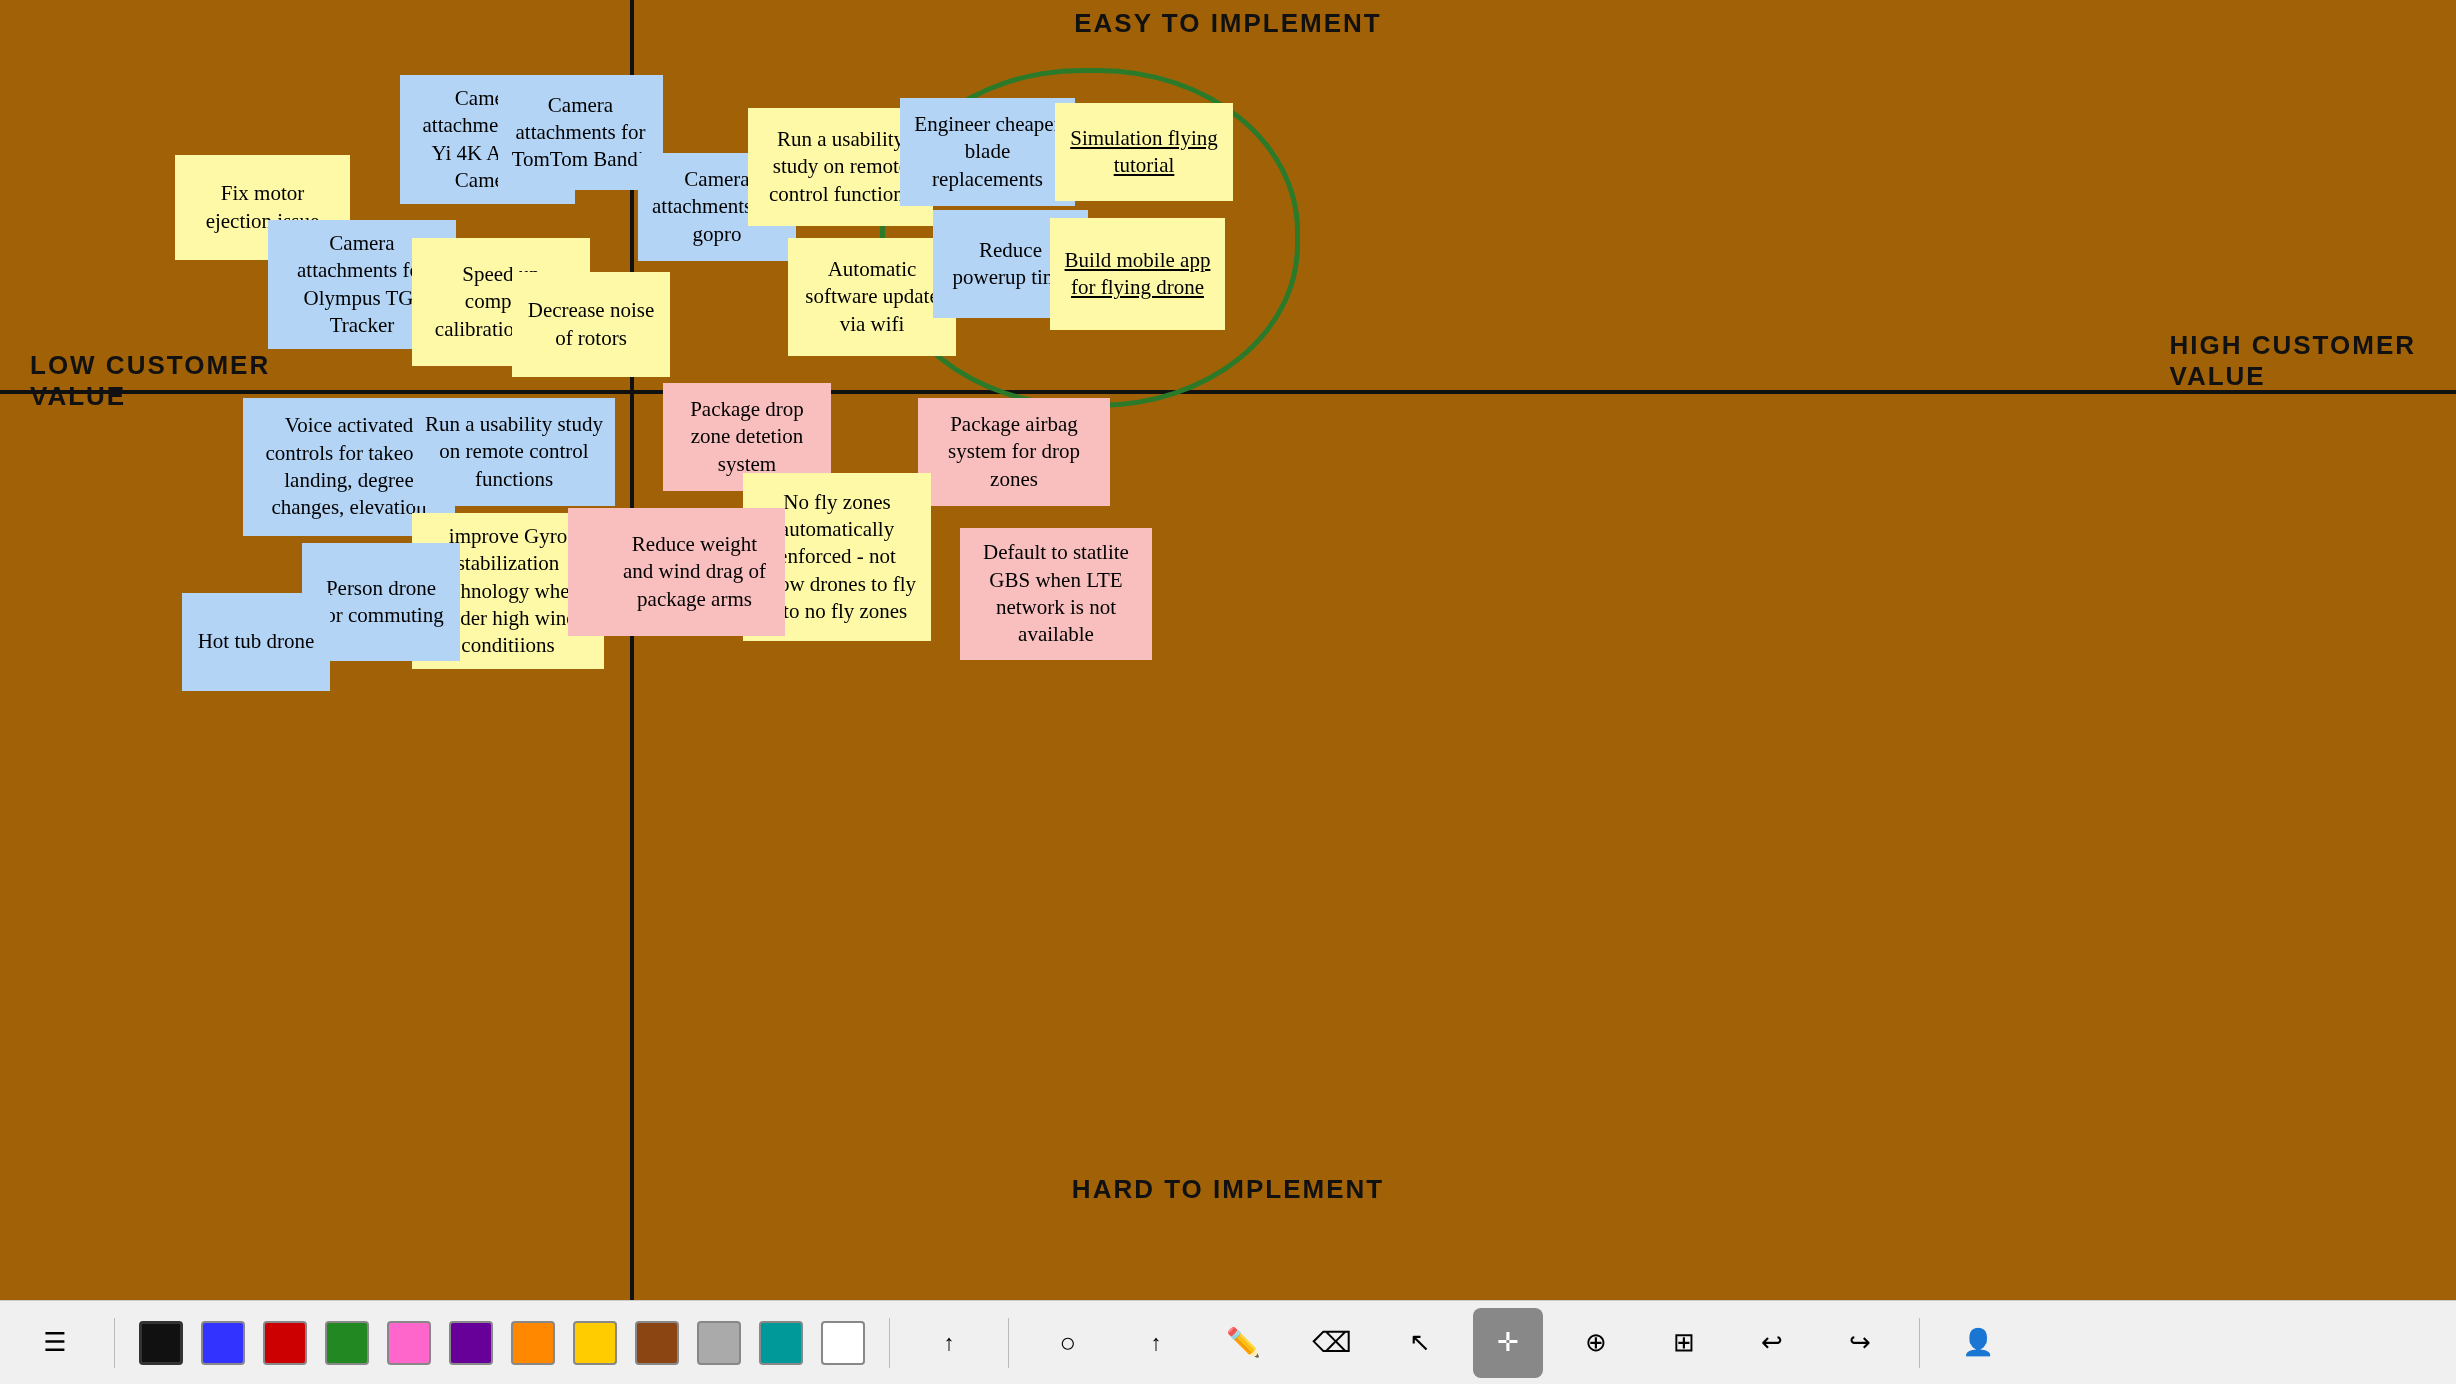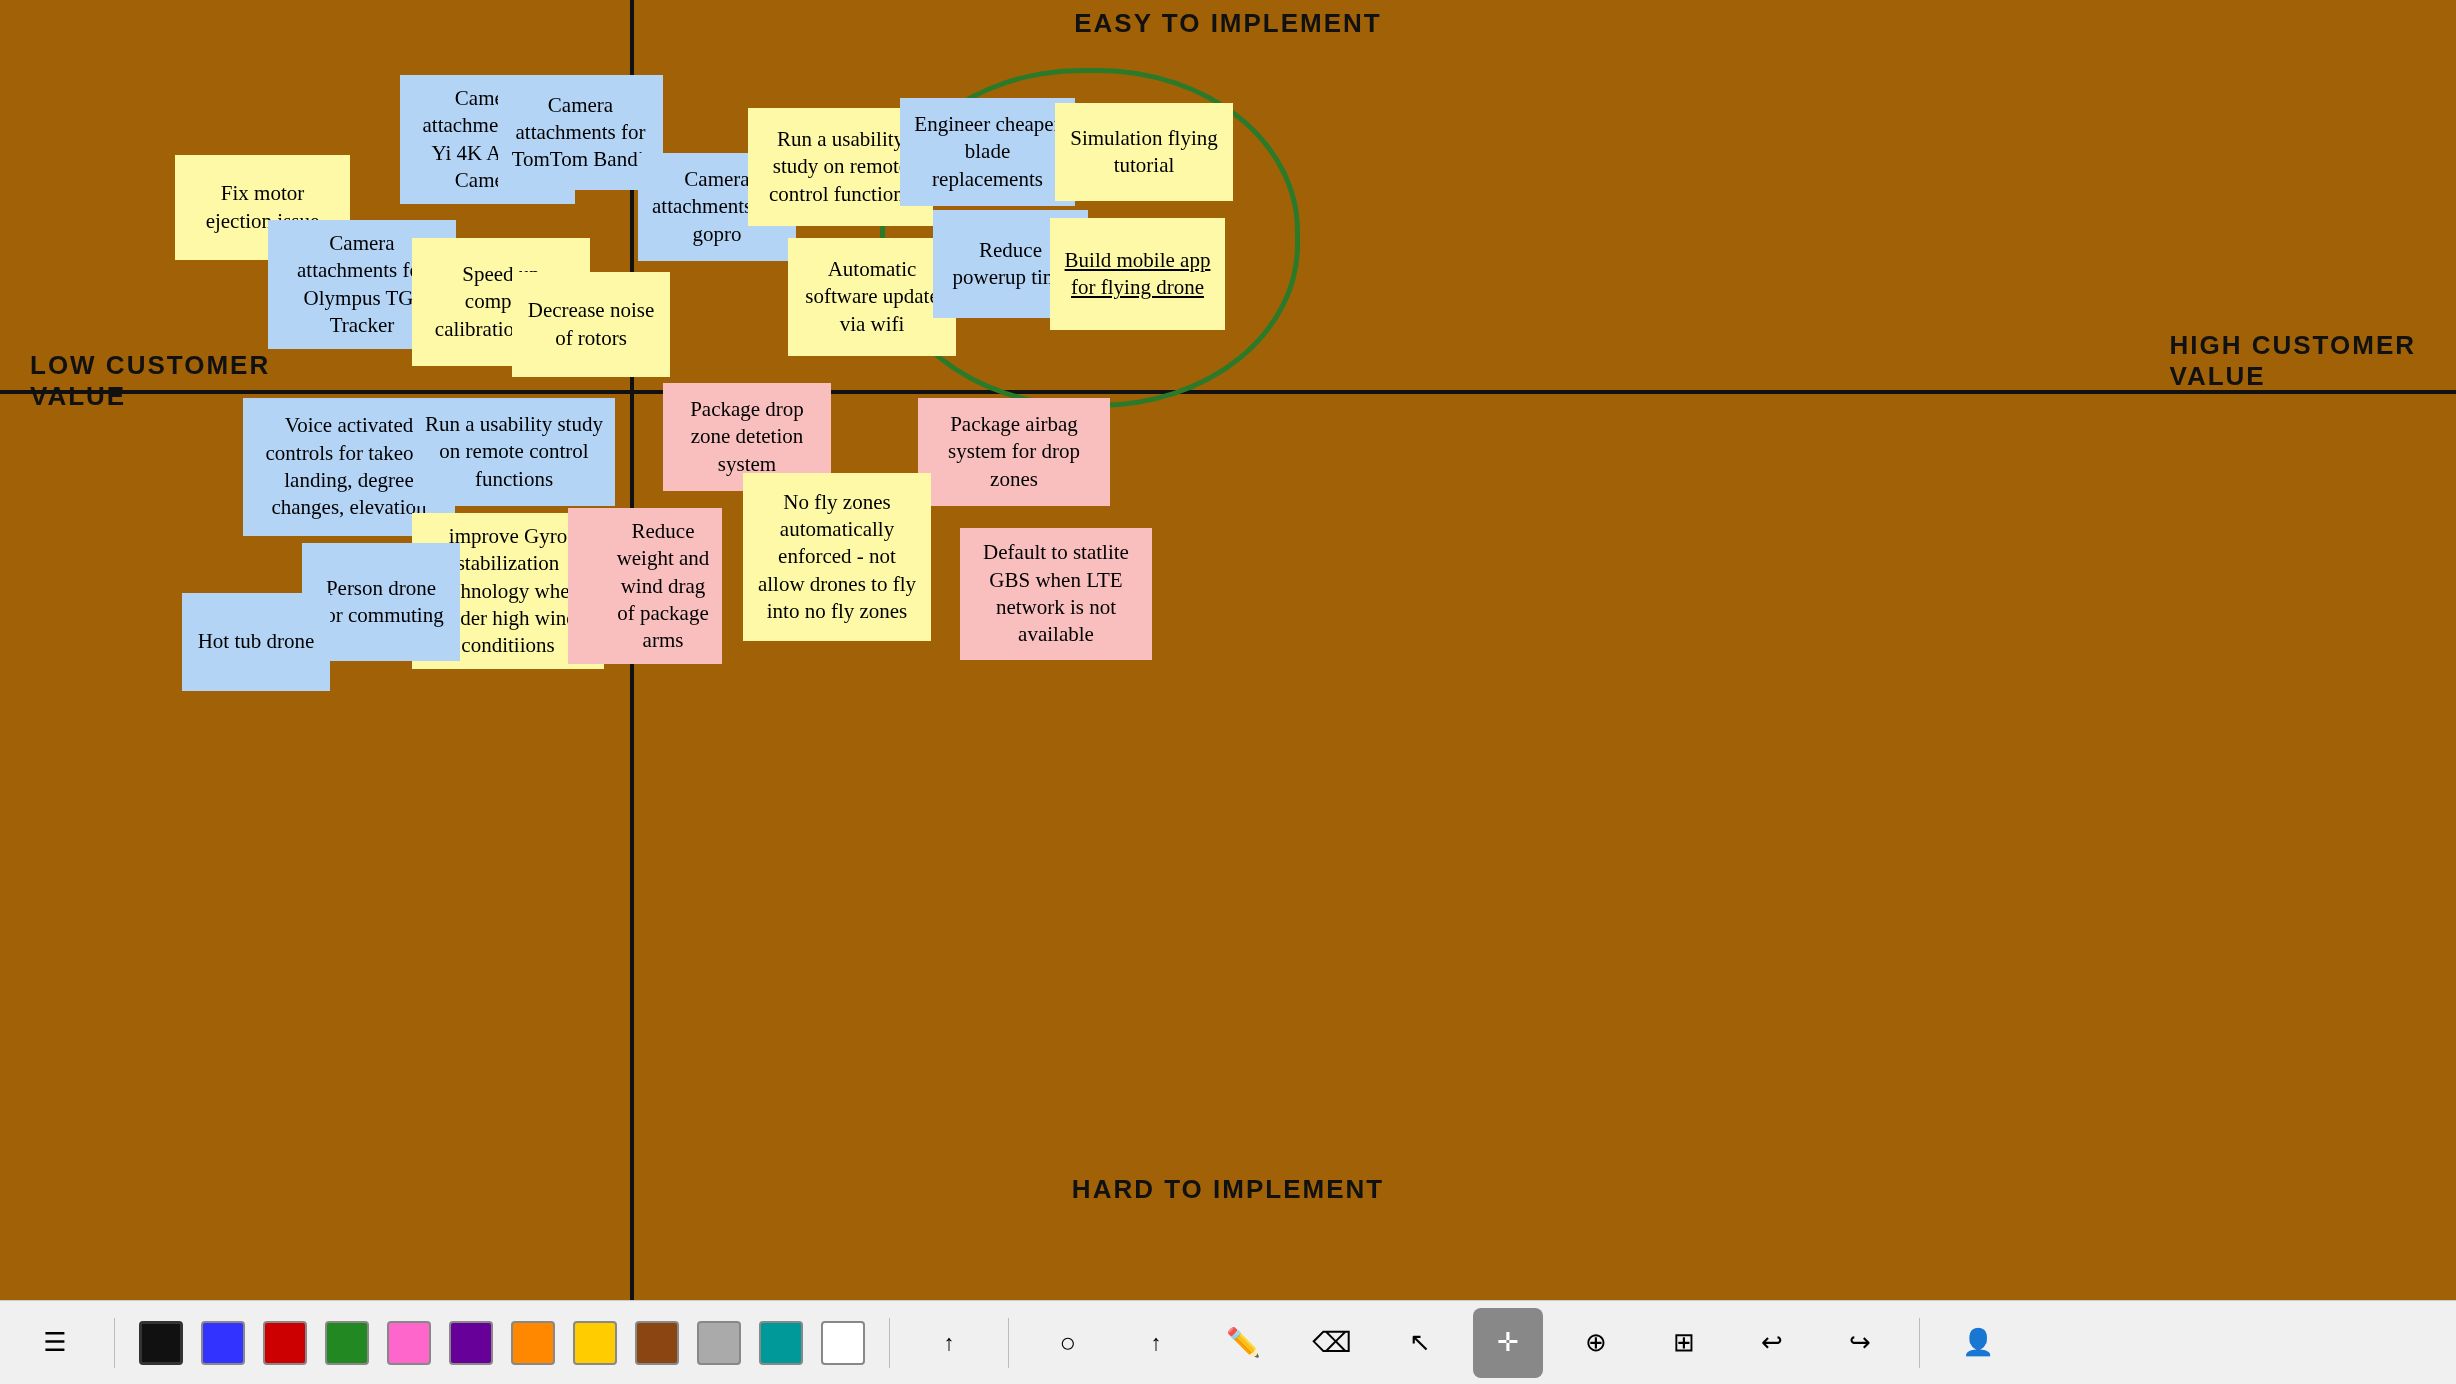--- a/index.html
+++ b/index.html
@@ -72,21 +72,21 @@
     </div>
 
   <div class="note note-yellow" style="left:748px;top:108px;width:185px;min-height:118px;">
       <span>Run a usability study on remote control functions</span>
     </div>
 
   <div class="note note-blue" style="left:900px;top:98px;width:175px;min-height:108px;">
       <span>Engineer cheaper blade replacements</span>
     </div>
 
-  <div class="note note-yellow" style="left:1055px;top:103px;width:178px;min-height:98px;">
+  <div class="note note-yellow" style="left:1055px;top:103px;width:178px;min-height:98px;text-decoration:underline;">
       <span>Simulation flying tutorial</span>
     </div>
 
   <div class="note note-yellow" style="left:788px;top:238px;width:168px;min-height:118px;">
       <span>Automatic software update via wifi</span>
     </div>
 
   <div class="note note-blue" style="left:933px;top:210px;width:155px;min-height:108px;">
       <span>Reduce powerup time</span>
     </div>
@@ -112,21 +112,21 @@
     </div>
 
   <div class="note note-yellow" style="left:743px;top:473px;width:188px;min-height:168px;">
       <span>No fly zones automatically enforced - not allow drones to fly into no fly zones</span>
     </div>
 
   <div class="note note-yellow" style="left:412px;top:513px;width:192px;min-height:142px;">
       <span>improve Gyro stabilization technology when under high wind conditiions</span>
     </div>
 
-  <div class="note note-pink" style="left:568px;top:508px;width:154px;min-height:128px;padding-left:48px;">
+  <div class="note note-pink" style="left:568px;top:508px;width:217px;min-height:128px;padding-left:48px;">
       <span>Reduce weight and wind drag of package arms</span>
     </div>
 
   <div class="note note-pink" style="left:918px;top:528px;width:192px;min-height:132px;margin-left:42px;">
       <span>Default to statlite GBS when LTE network is not available</span>
     </div>
 
   <div class="note note-blue" style="left:302px;top:543px;width:158px;min-height:118px;">
       <span>Person drone for commuting</span>
     </div>

